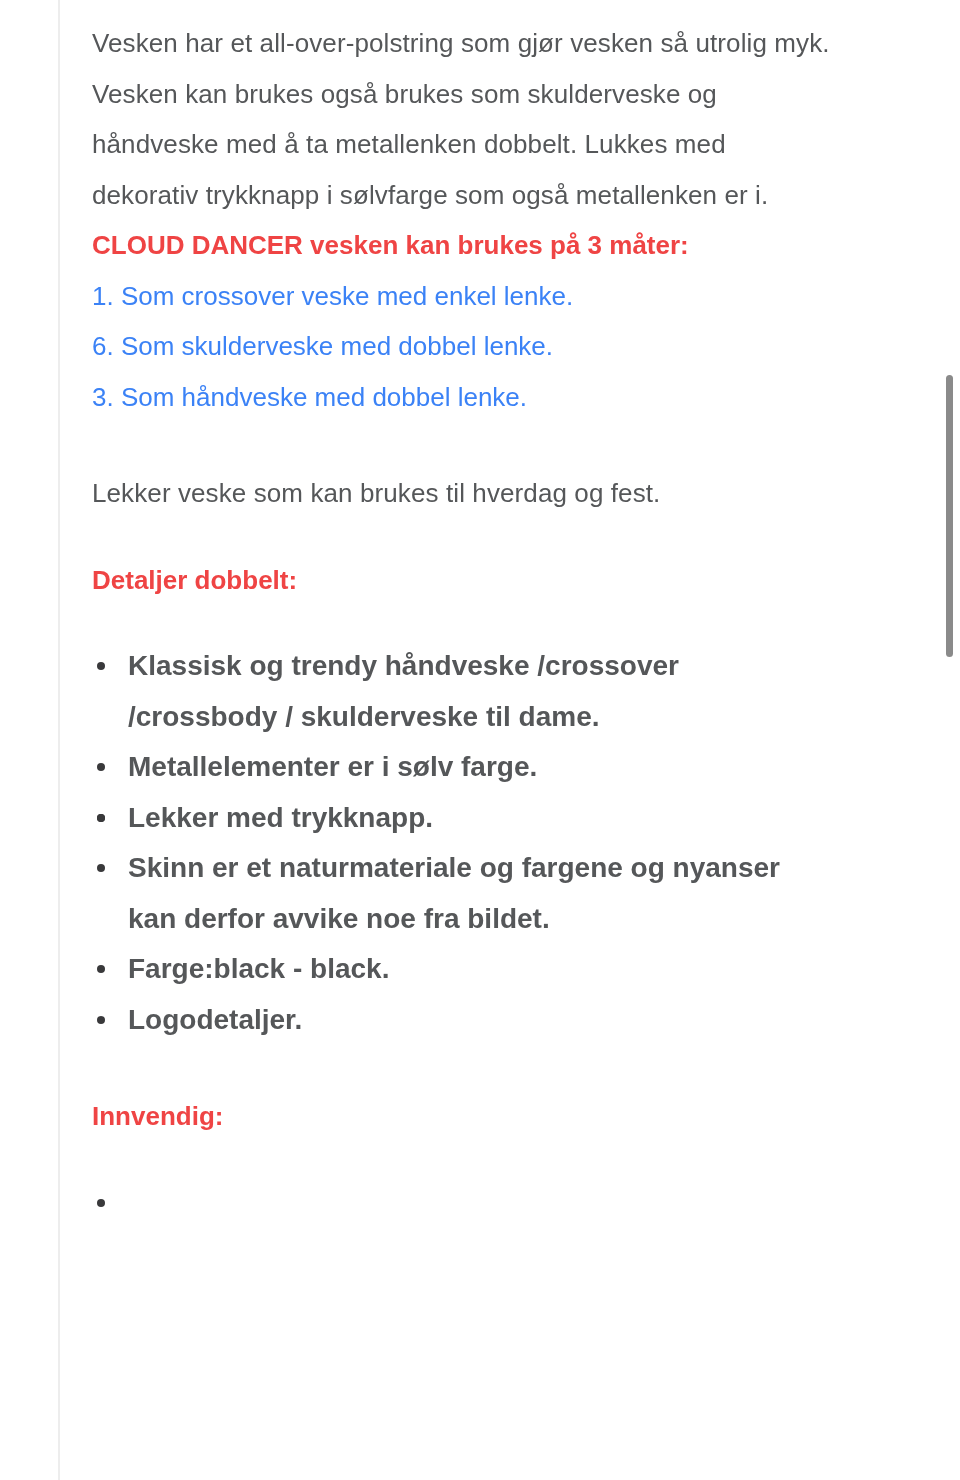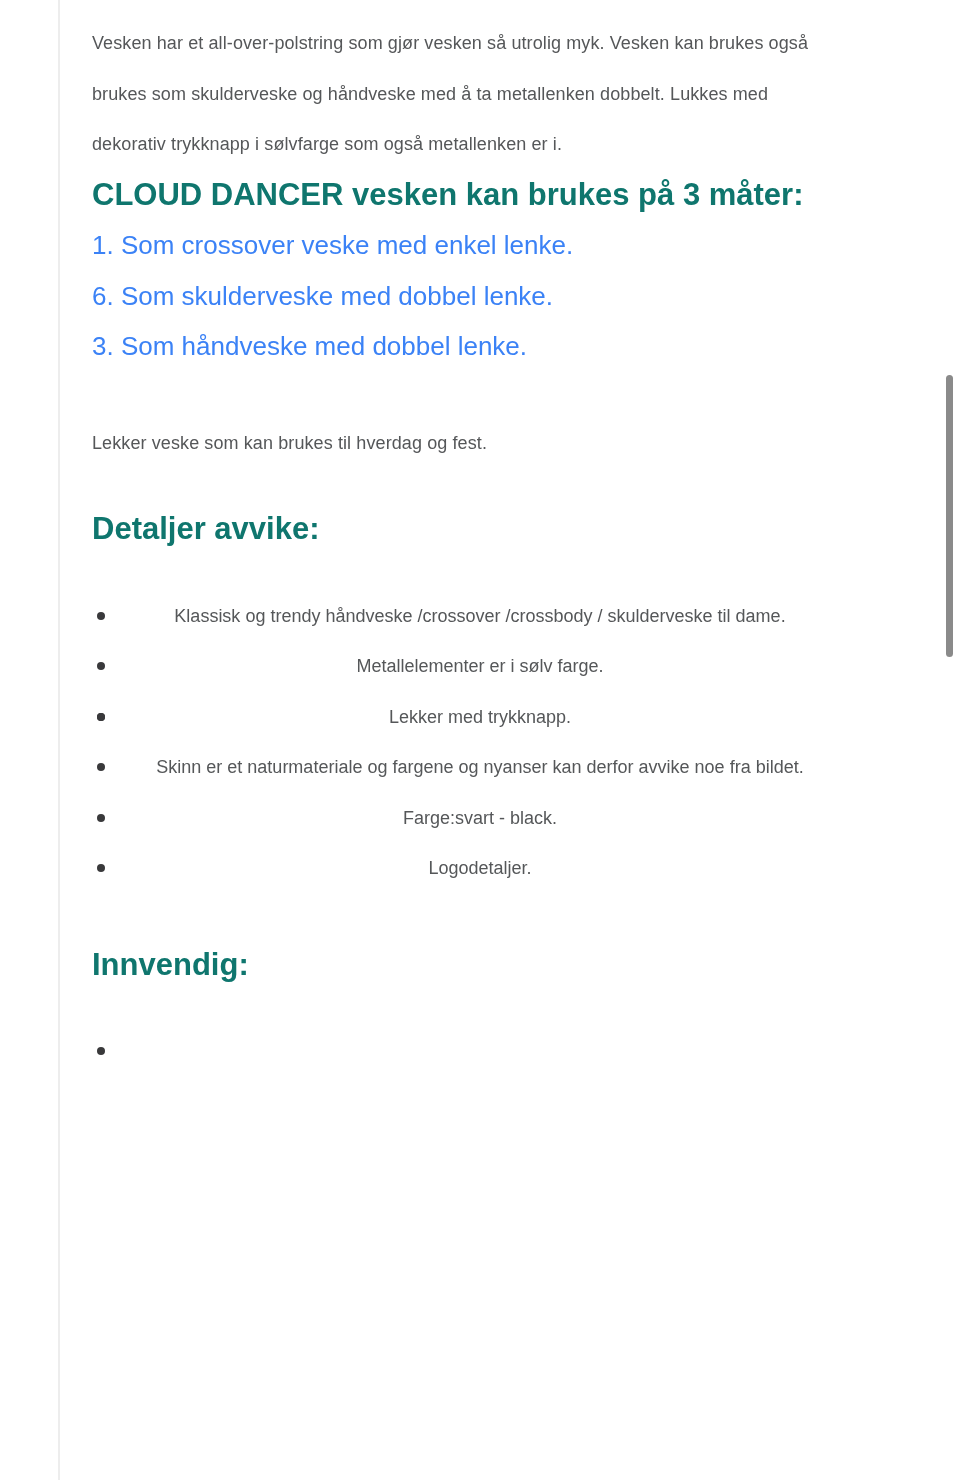--- a/index.html
+++ b/index.html
@@ -40,30 +40,30 @@
     left: 92px;
     top: 0;
     width: 740px;
     padding-top: 18px;
     box-sizing: border-box;
   }
 
   p.para {
     margin: 0 0 0 0;
     color: #555759;
-    font-size: 18px;
+    font-size: 26px;
     line-height: 50.5px;
     letter-spacing: 0.1px;
     font-weight: 400;
   }
 
   p.strong-head {
     margin: 0;
-    color: #0f766e;
-    font-size: 31px;
+    color: #ef4444;
+    font-size: 26px;
     line-height: 50.5px;
     font-weight: bold;
   }
 
   ol.numlist {
     list-style: none;
     margin: 0;
     padding: 0;
   }
   ol.numlist li {
@@ -76,24 +76,23 @@
 
   ul.bullets {
     list-style: none;
     margin: 0;
     padding: 0;
   }
   ul.bullets li {
     position: relative;
     padding-left: 36px;
     color: #555759;
-    font-size: 18px;
-    line-height: 50.5px;
-    font-weight: 400;
-    text-align: center;
+    font-size: 28px;
+    line-height: 50.5px;
+    font-weight: 700;
   }
   ul.bullets li .bullet-dot {
     position: absolute;
     left: 5px;
     top: 21px;
     width: 8px;
     height: 8px;
     border-radius: 50%;
     background: #39393b;
   }
@@ -137,21 +136,21 @@
       <li>6. Som skulderveske med dobbel lenke.</li>
       <li>3. Som håndveske med dobbel lenke.</li>
     </ol>
 
     <div class="gap-l"></div>
 
     <p class="para">Lekker veske som kan brukes til hverdag og fest.</p>
 
     <div class="gap-m"></div>
 
-    <p class="strong-head">Detaljer avvike:</p>
+    <p class="strong-head">Detaljer dobbelt:</p>
 
     <div class="gap-m"></div>
 
     <ul class="bullets">
       <li>
         <span class="bullet-dot"></span>
         <span>Klassisk og trendy håndveske /crossover /crossbody / skulderveske til dame.</span>
       </li>
       <li>
         <span class="bullet-dot"></span>
@@ -163,21 +162,21 @@
       <li>
         <span class="bullet-dot"></span>
         <span>Lekker med trykknapp.</span>
       </li>
       <li>
         <span class="bullet-dot"></span>
         <span>Skinn er et naturmateriale og fargene og nyanser kan derfor avvike noe fra bildet.</span>
       </li>
       <li>
         <span class="bullet-dot"></span>
-        <span>Farge:svart - black.</span>
+        <span>Farge:black - black.</span>
       </li>
       <li>
         <span class="bullet-dot"></span>
         <span>Logodetaljer.</span>
       </li>
     </ul>
 
     <div class="gap-l"></div>
 
     <p class="strong-head">Innvendig:</p>

